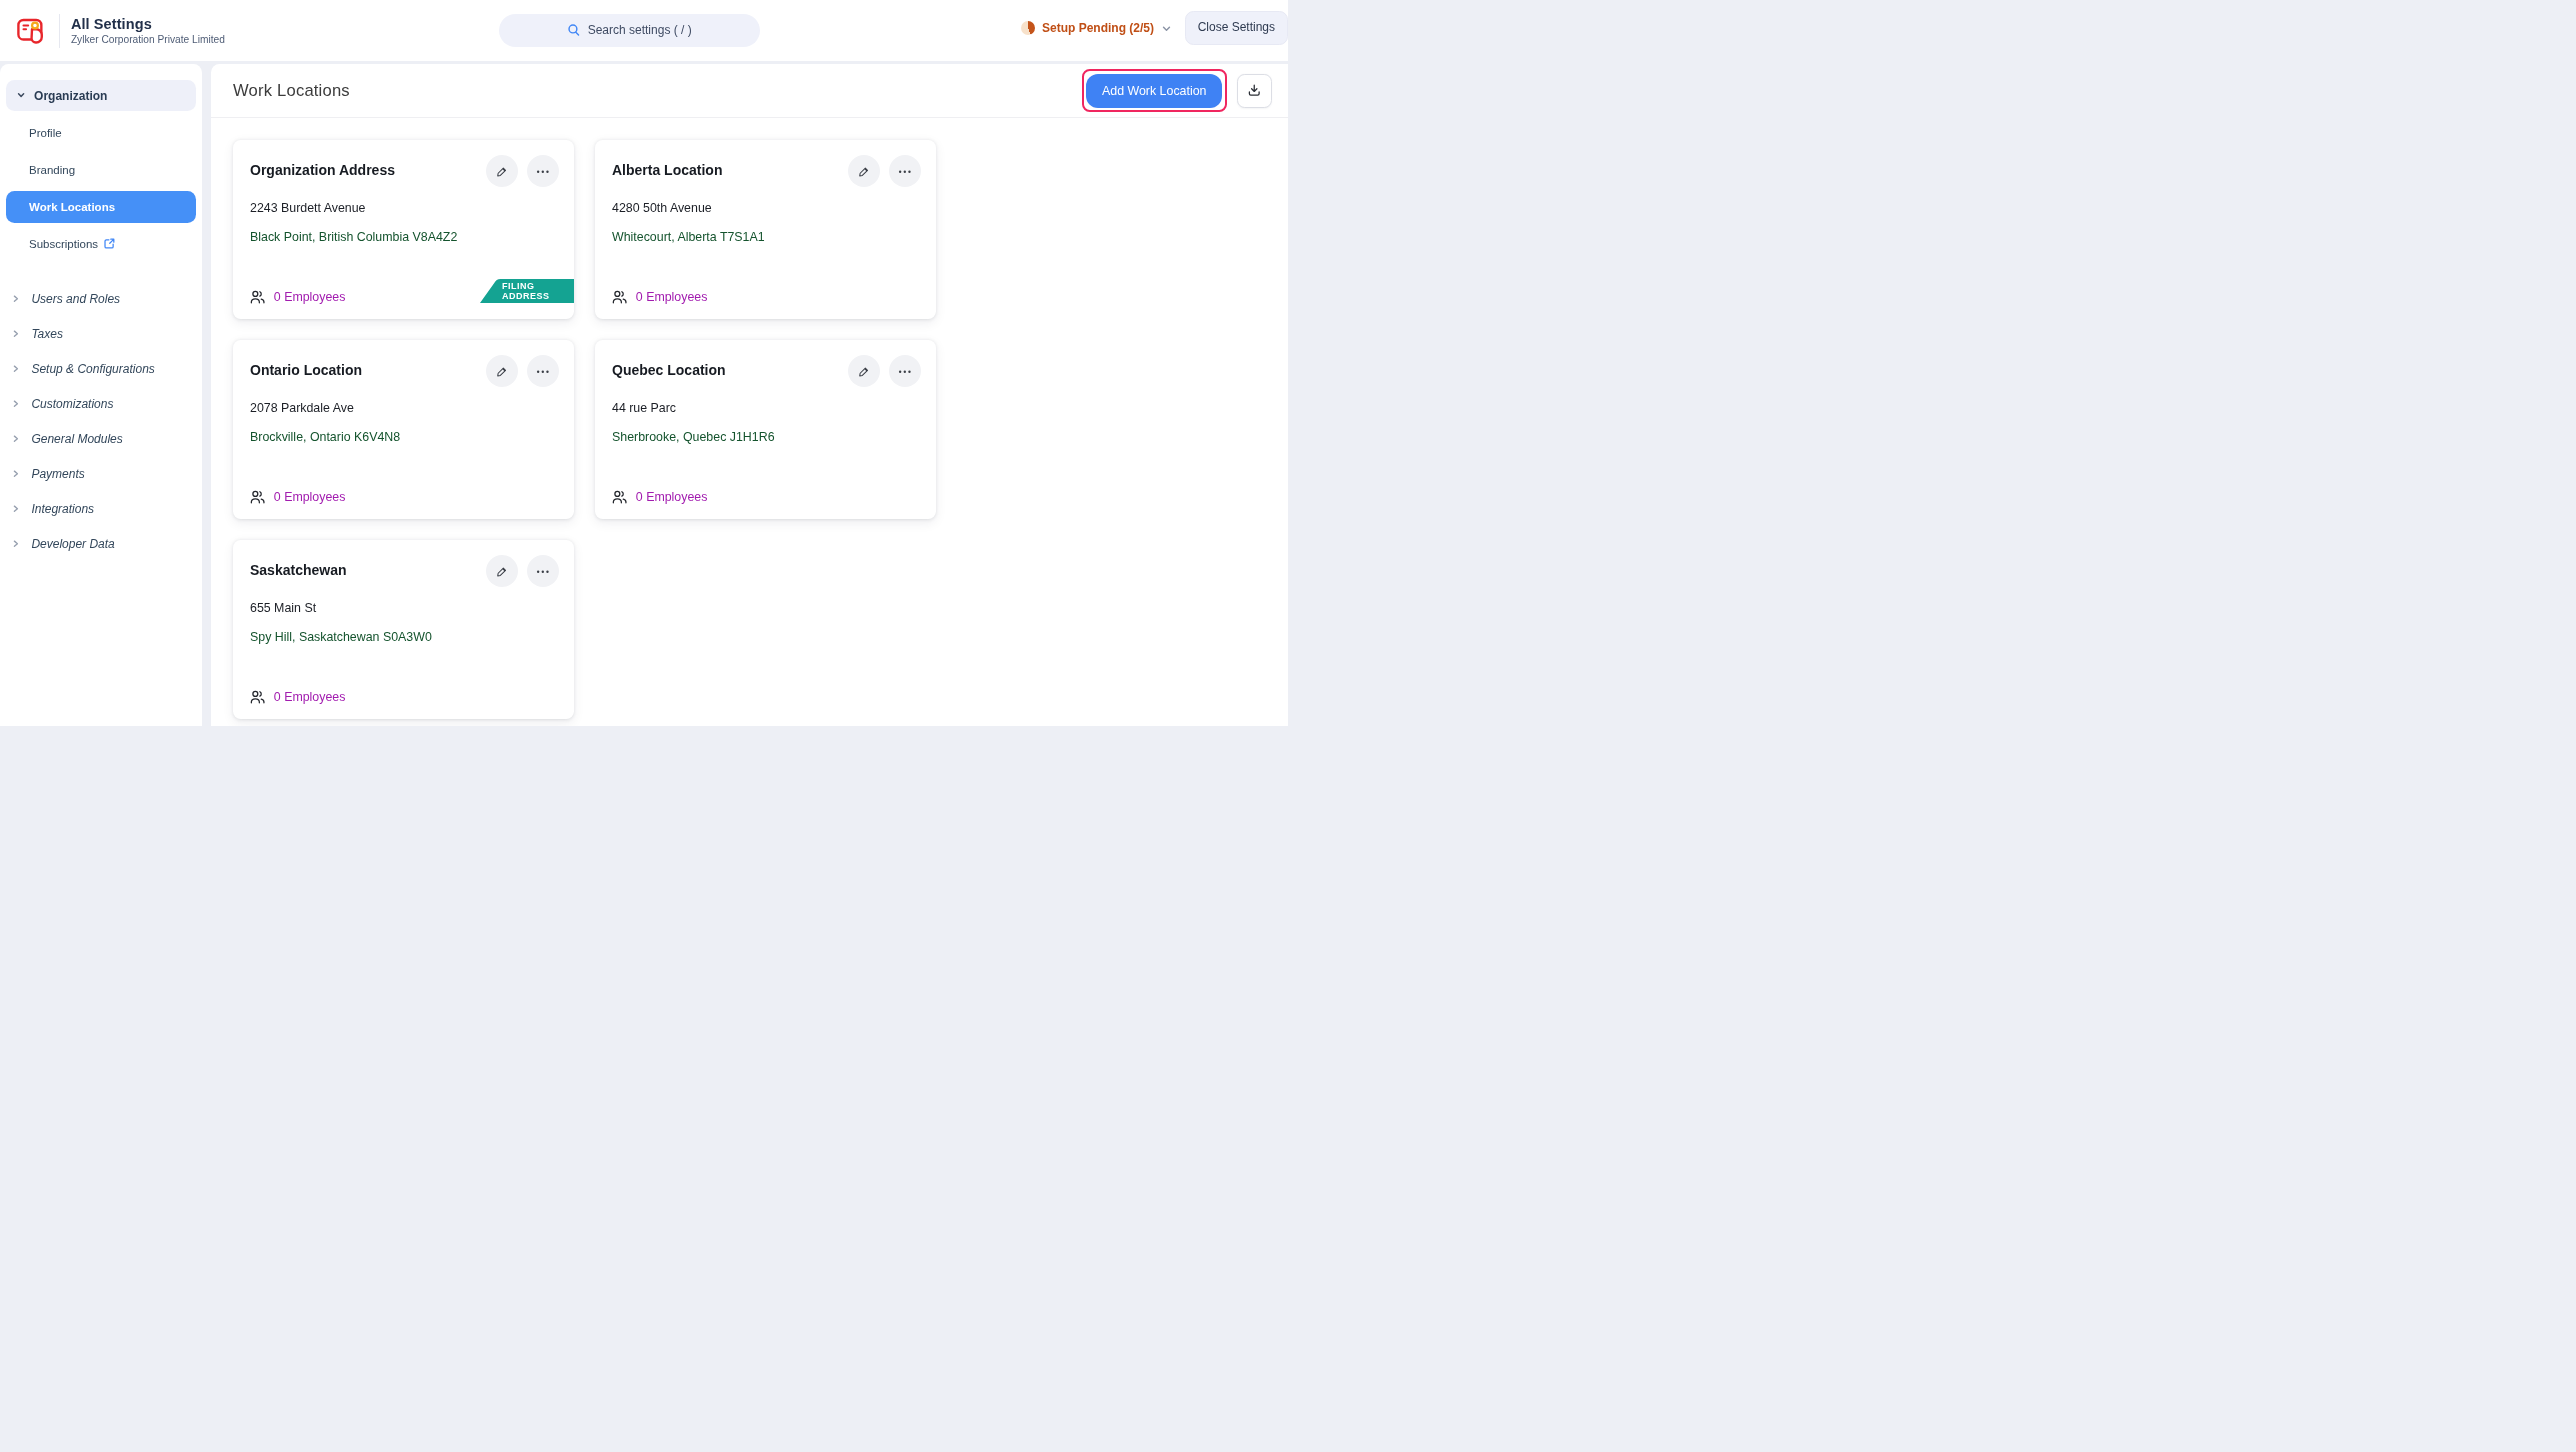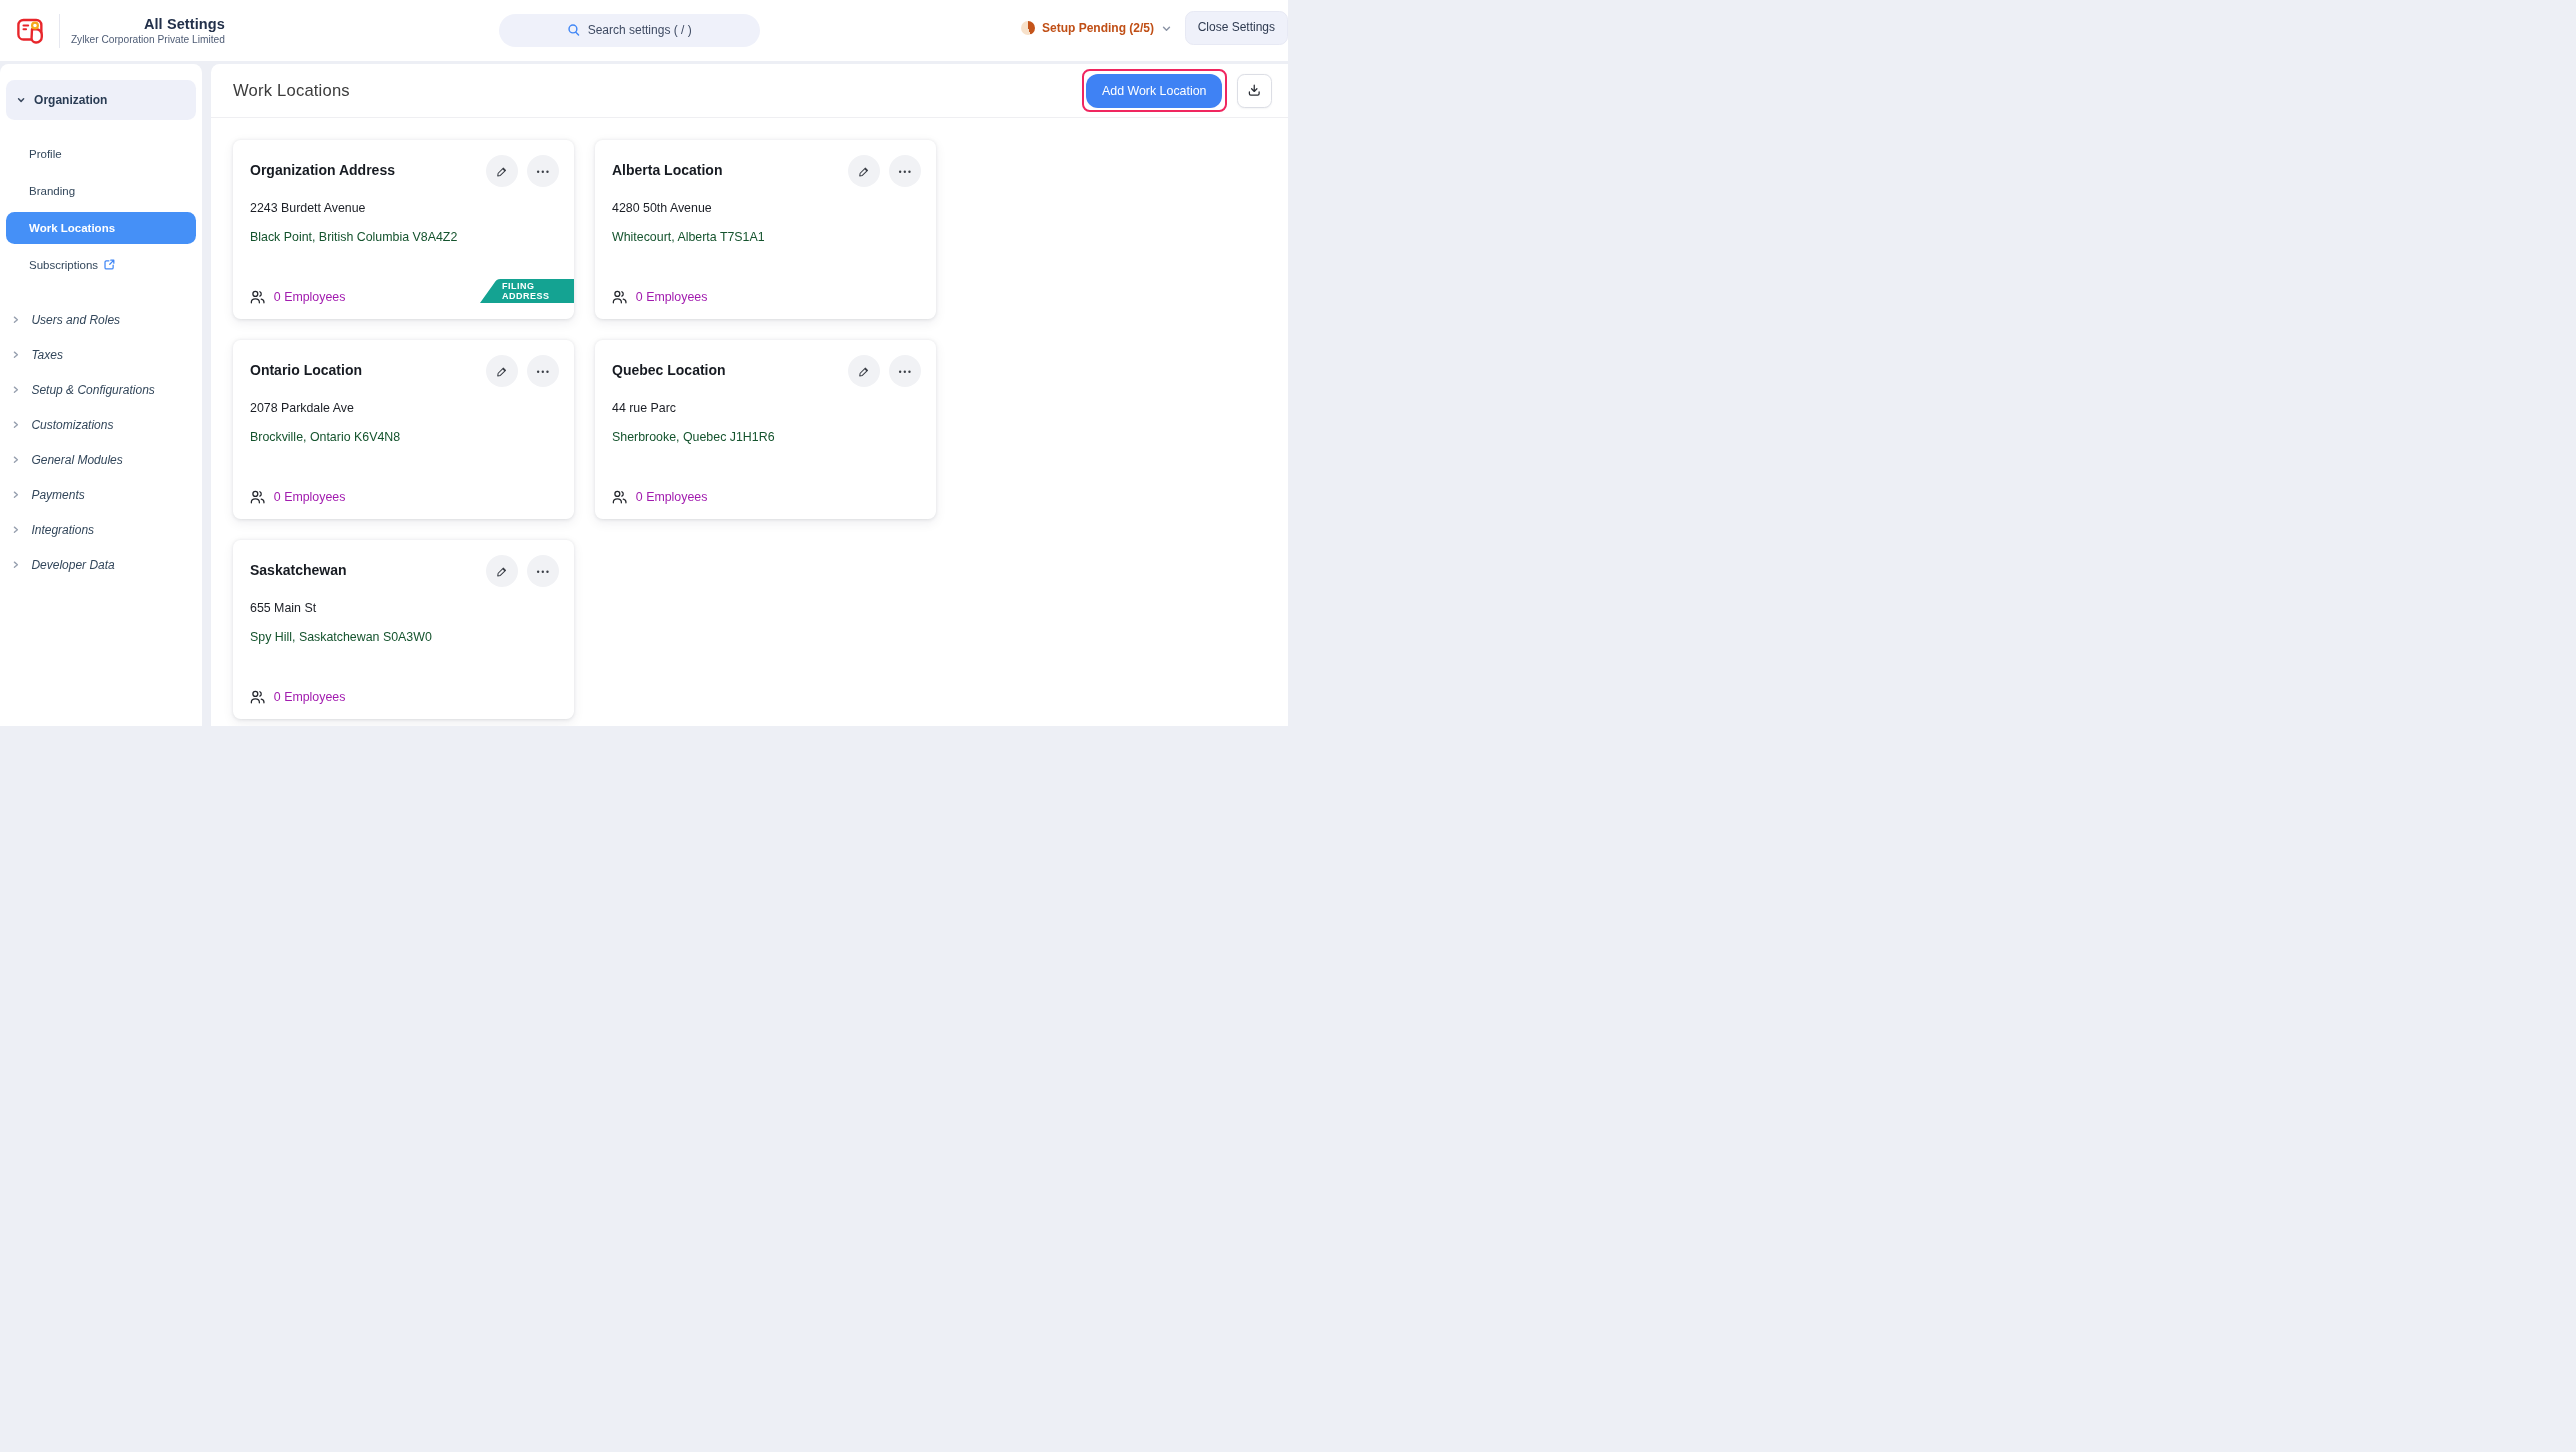--- a/index.html
+++ b/index.html
@@ -10,21 +10,20 @@
     font-family: "Liberation Sans", sans-serif;
     position: relative;
     overflow: hidden;
     color: #1C1F26;
   }
 
   
   .top-header {
     position: absolute; left: 0; top: 0; width: 1288px; height: 61px;
     background: #FFFFFF;
-    text-align: right;
   }
   .brand { position: absolute; left: 13.6px; top: 0; height: 61px; display: flex; align-items: center; }
   .logo-wrap { width: 36px; height: 36px; display: flex; align-items: center; justify-content: center; }
   .brand-divider { width: 0.9px; height: 34px; background: #E6E8F0; margin: 0 11px 0 9.4px; }
   .brand-text .title { font-size: 14.5px; font-weight: bold; color: #22304A; letter-spacing: 0.1px; }
   .brand-text .subtitle { font-size: 10.2px; color: #4F5D76; margin-top: 2.6px; }
 
   .search-pill {
     position: absolute; left: 499px; top: 13.6px; width: 261px; height: 33px;
     background: #EFF1FA; border-radius: 17px;
@@ -48,21 +47,21 @@
     display: flex; align-items: center; gap: 7.7px; padding: 8px 12px; cursor: pointer; flex-direction: column;
   }
   .close-settings span { font-size: 12px; color: #2E3A50; }
 
   
   .sidebar {
     position: absolute; left: 0; top: 64px; width: 202px; height: 662px;
     background: #FFFFFF; border-radius: 8.5px 8.5px 0 0;
   }
   .org-item {
-    margin: 16px 6px 15px 6px; height: 40px; border-radius: 8.5px;
+    margin: 16px 6px 3px 6px; height: 31px; border-radius: 8.5px;
     background: #EEF0F9; display: flex; align-items: center; gap: 7.7px;
     padding: 0 10.2px; cursor: pointer;
   }
   .org-item .org-label { font-size: 12px; font-weight: bold; color: #2A3C54; }
   .sub-items { margin-top: 0.9px; }
   .sub-item {
     height: 37px; display: flex; align-items: center; padding-left: 29px;
     font-size: 11.5px; color: #33475B; cursor: pointer;
   }
   .sub-item.selected-wrap { padding: 0; height: 37px; }

